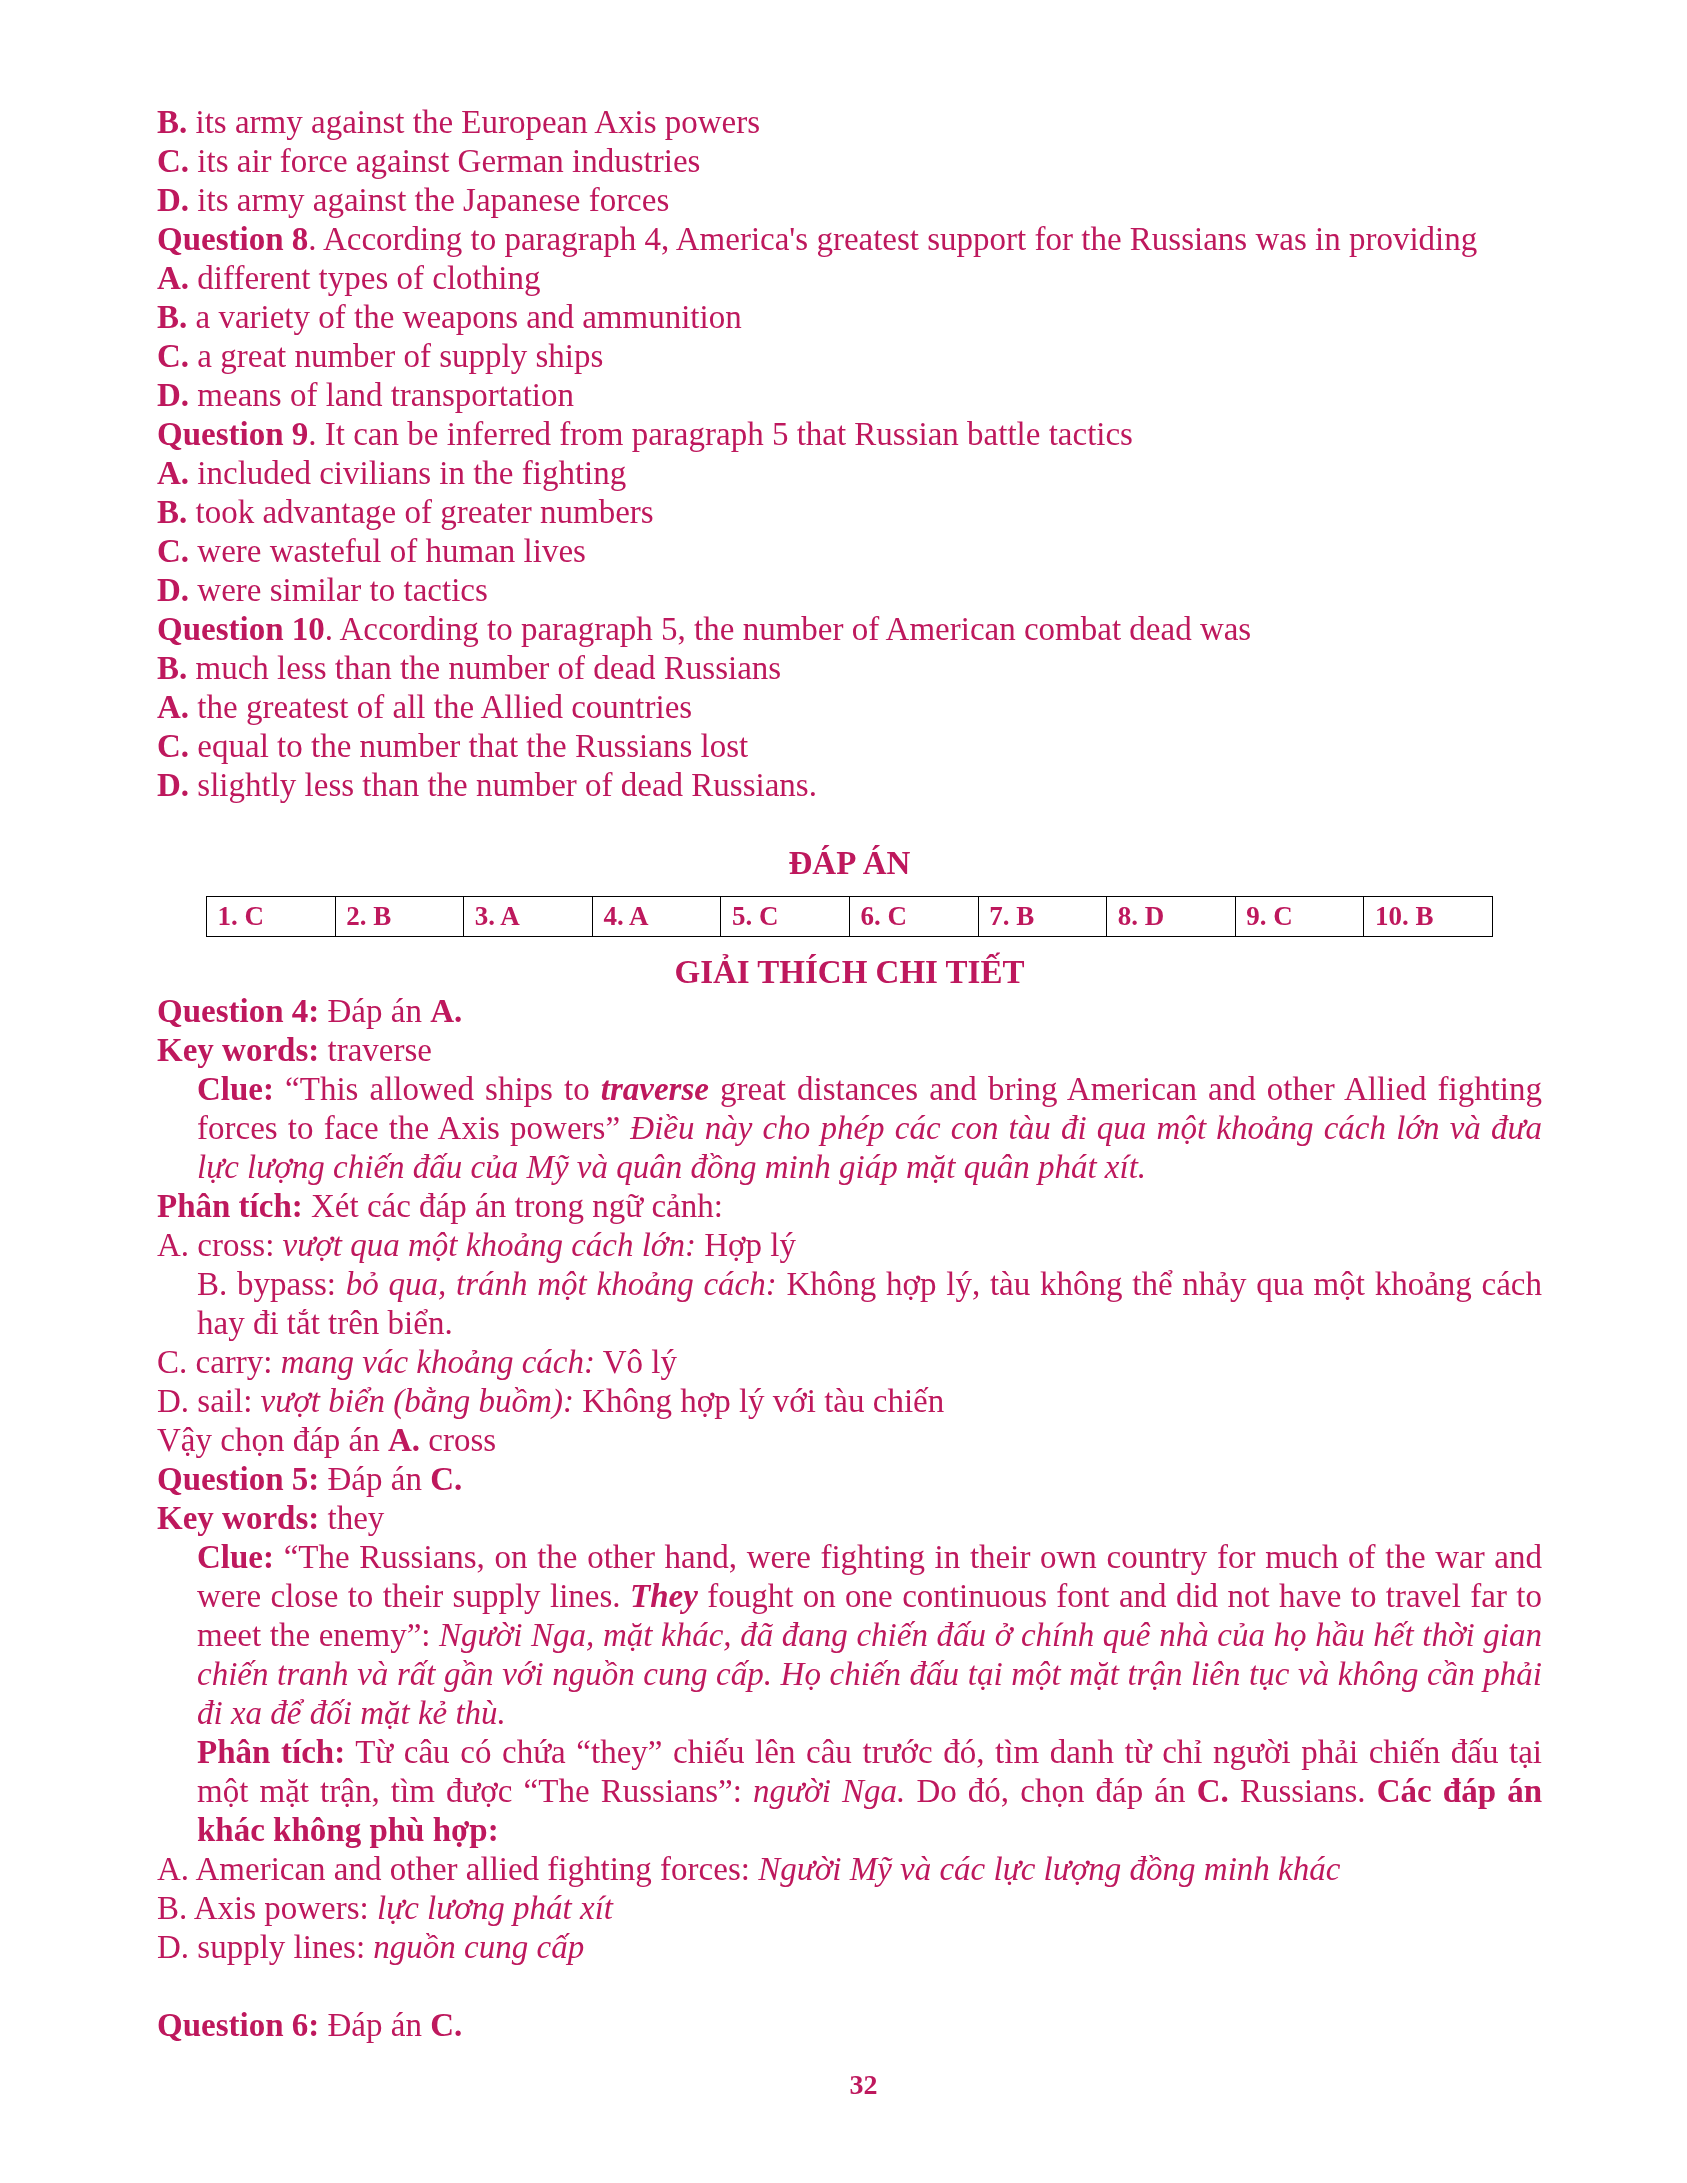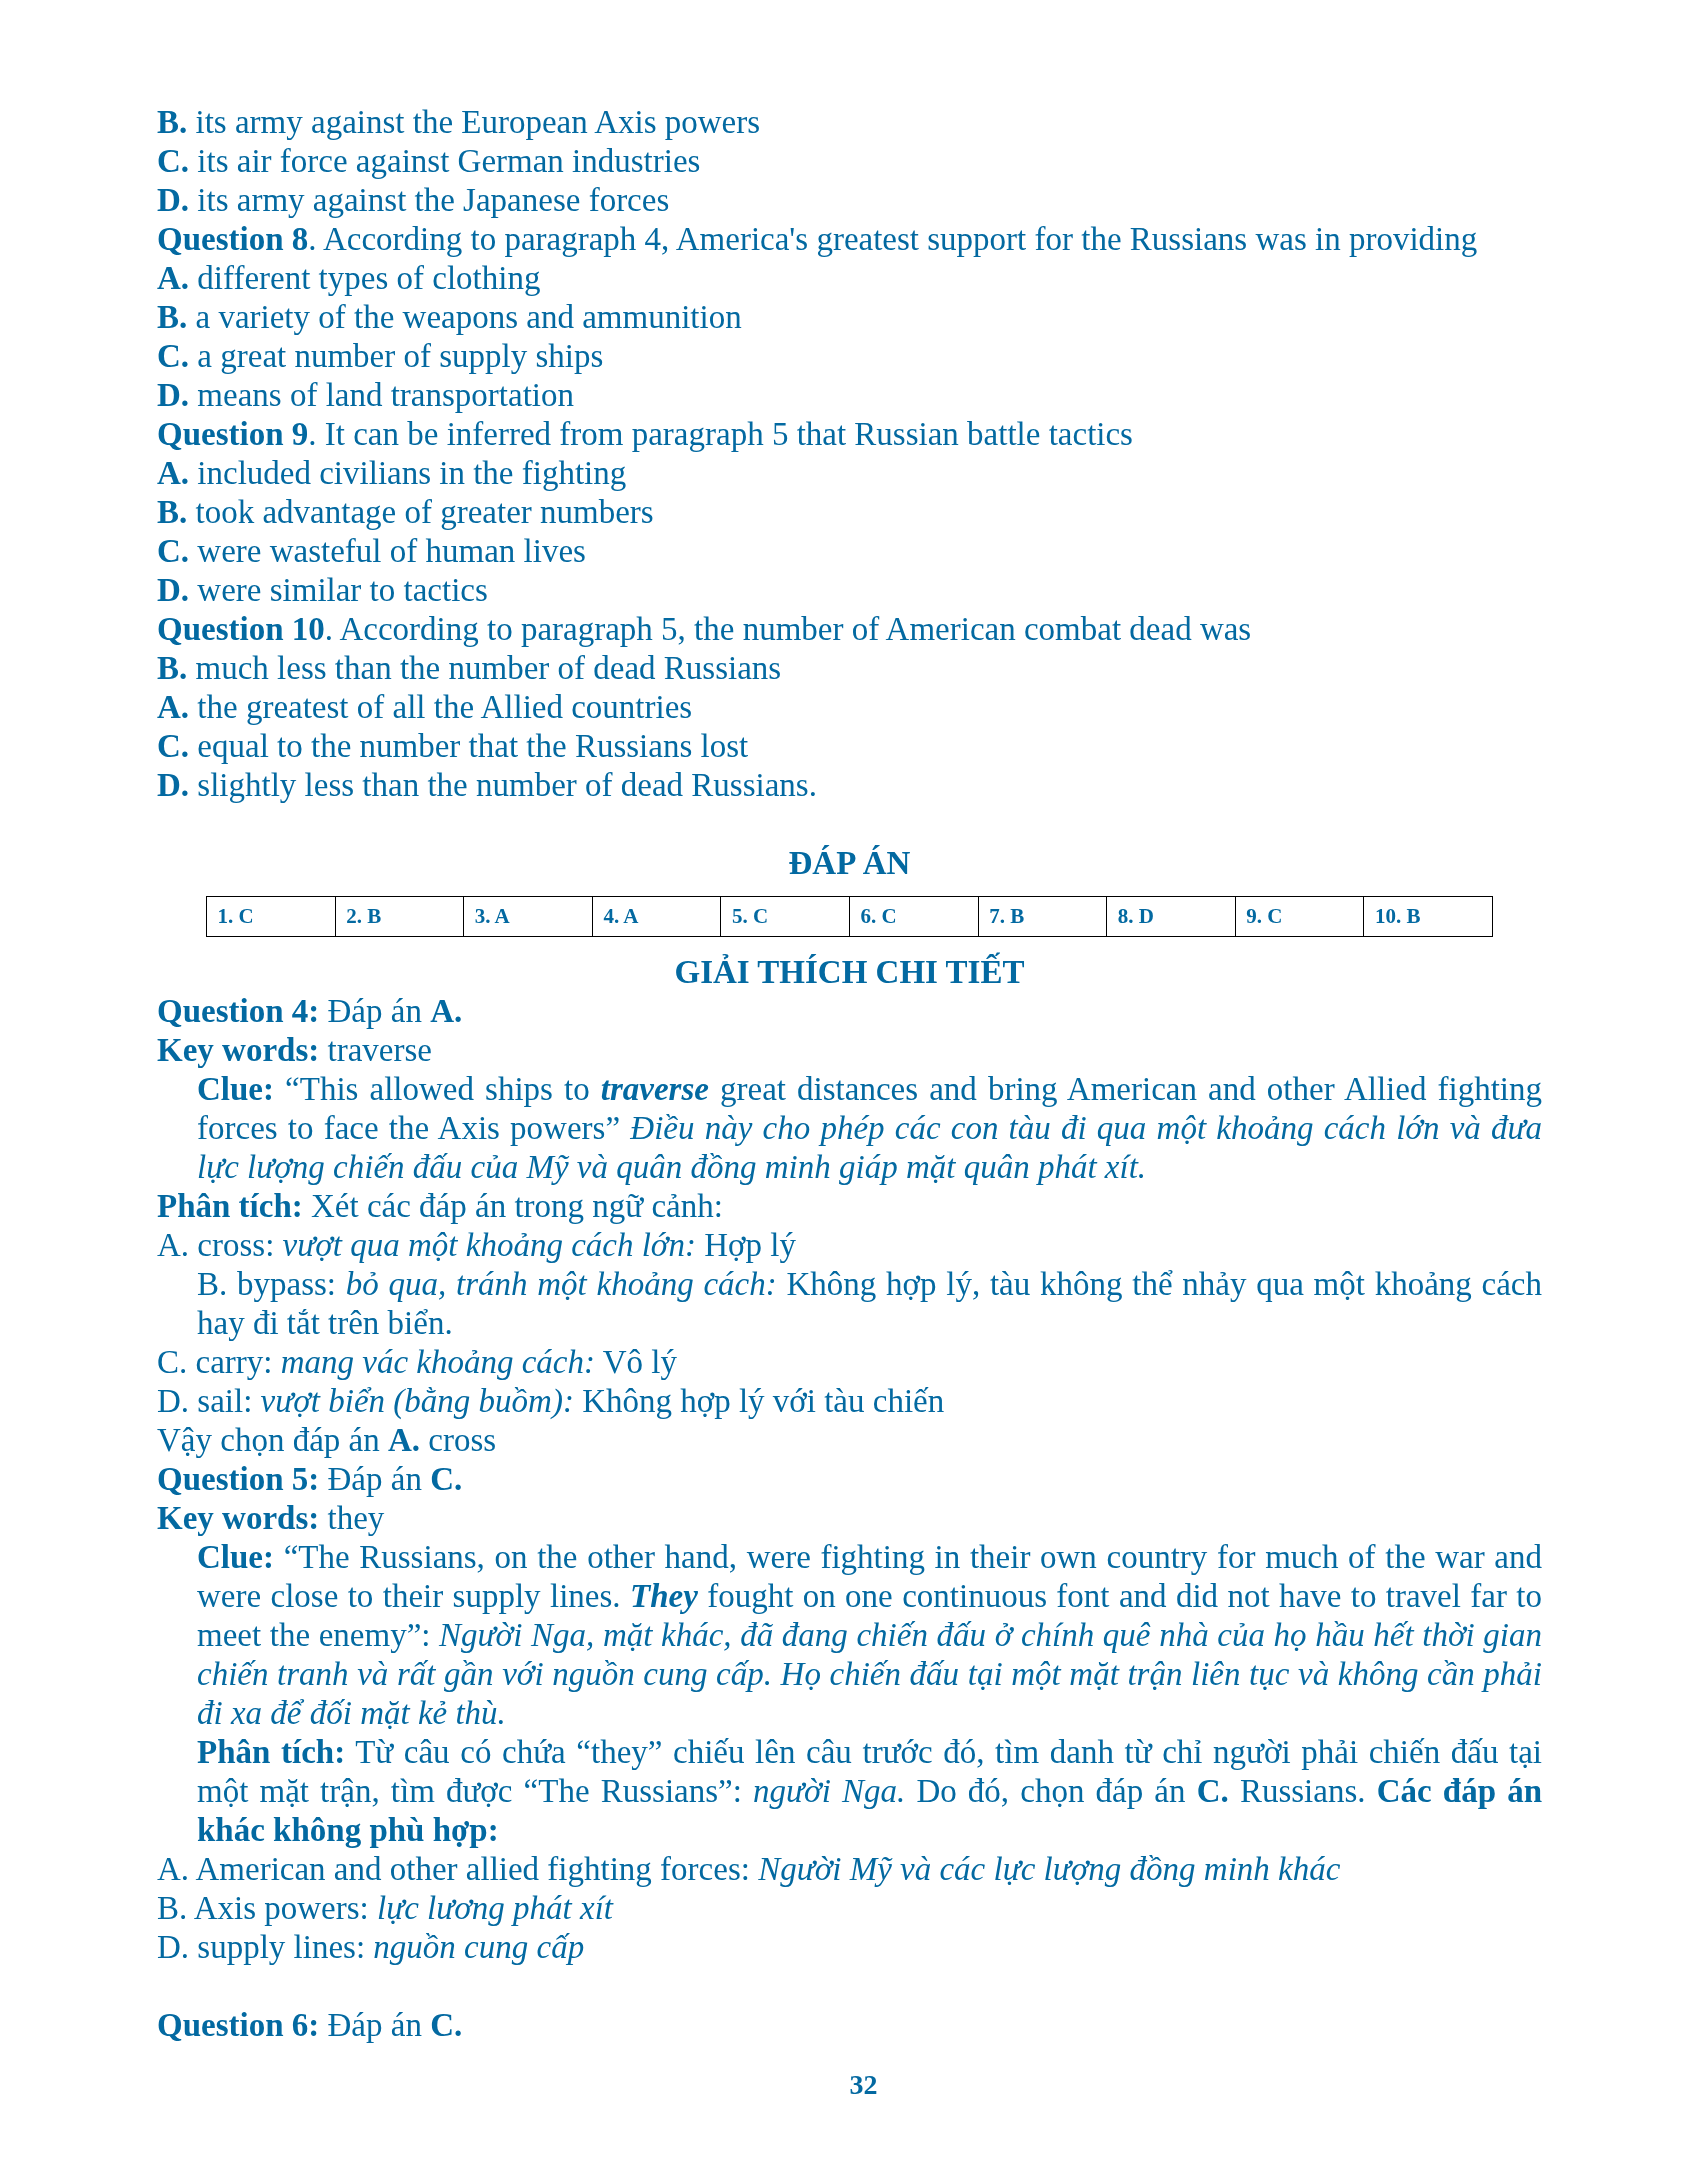--- a/index.html
+++ b/index.html
@@ -3,21 +3,21 @@
 <meta charset="utf-8">
 <title>Document Page 32</title>
 <style>
   * { box-sizing: border-box; }
   html, body { margin: 0; padding: 0; background: #ffffff; }
   .page {
     position: relative;
     width: 1687px;
     height: 2183px;
     background: #ffffff;
-    color: #0369a1;
+    color: #be185d;
     font-family: "Liberation Serif", serif;
     font-size: 33px;
     line-height: 39px;
     overflow: hidden;
   }
   .content {
     position: absolute;
     top: 103px;
     left: 157px;
     width: 1385px;
@@ -30,21 +30,21 @@
   .section-heading {
     text-align: center;
     font-weight: bold;
   }
   .spacer-line { height: 39px; }
   table.answer-table {
     border-collapse: collapse;
     table-layout: fixed;
     width: 1287px;
     margin: 13.2px auto 0 auto;
-    font-size: 21px;
+    font-size: 27px;
   }
   table.answer-table td {
     border: 1.3px solid #000000;
     font-weight: bold;
     height: 38px;
     padding: 0 0 0 10.6px;
     vertical-align: middle;
     white-space: nowrap;
     overflow: hidden;
   }

